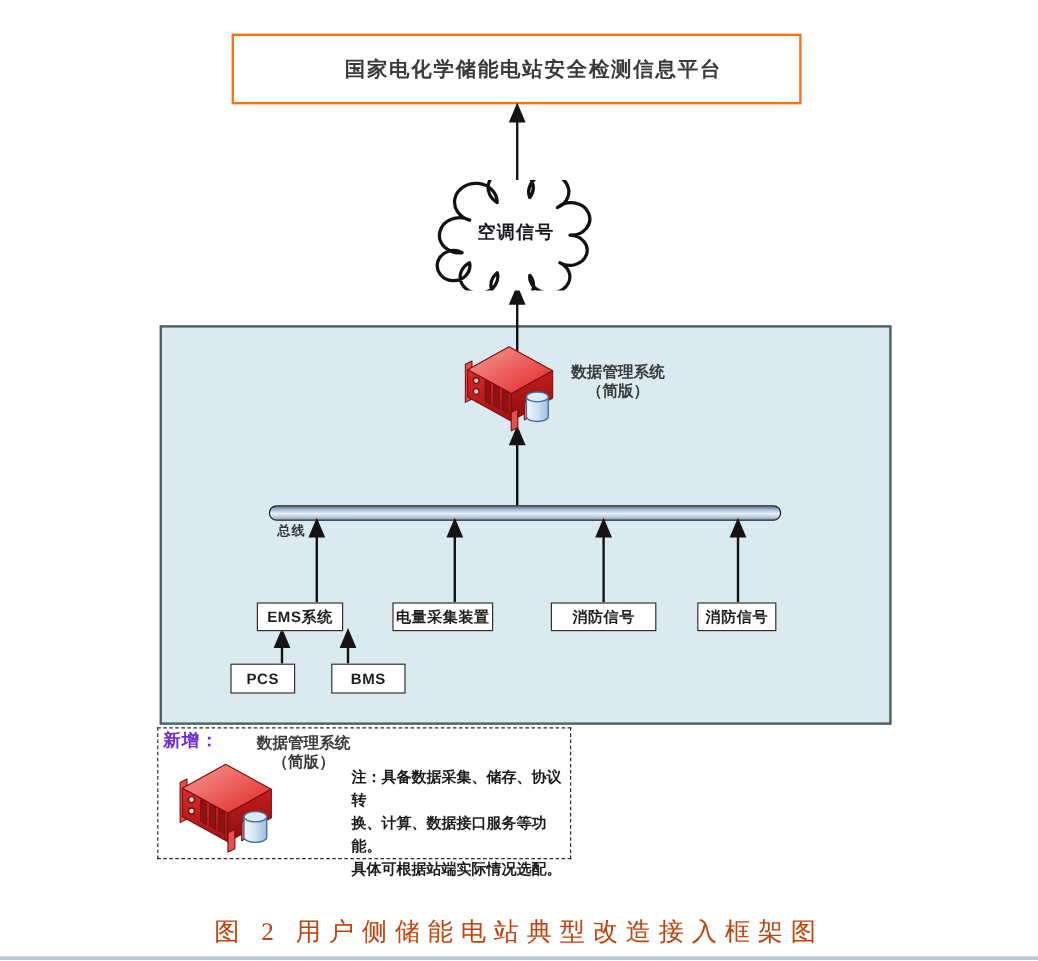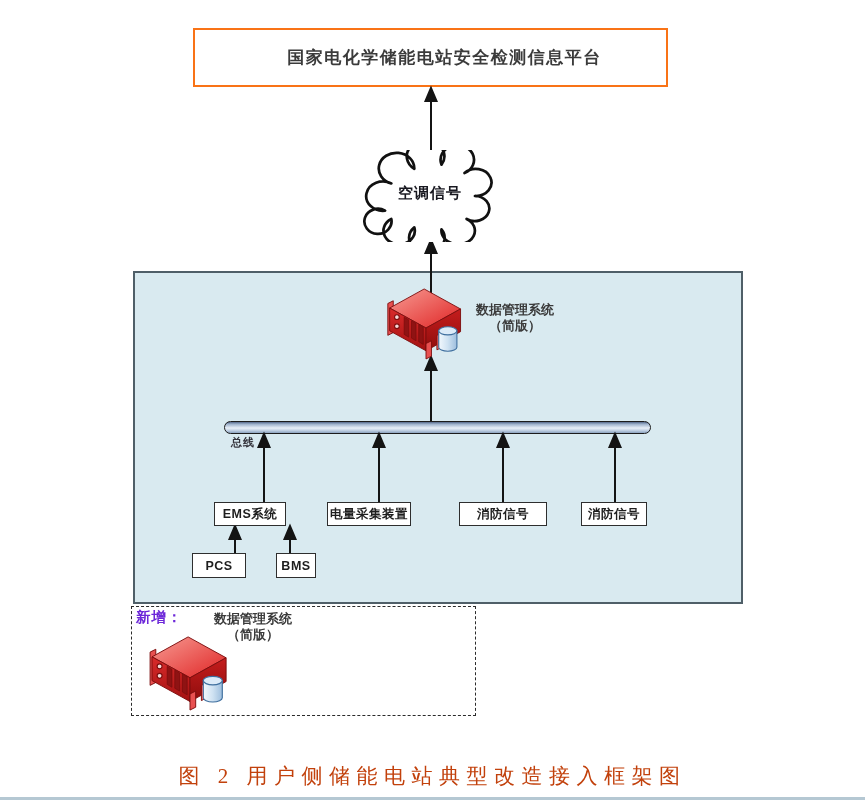--- a/index.html
+++ b/index.html
@@ -52,21 +52,21 @@
   .dev-box{
     box-sizing:border-box;background:#ffffff;border:1.5px solid #2e2e2e;z-index:5;
     display:flex;align-items:center;justify-content:center;
     font-size:12.5px;font-weight:bold;color:#1e1e1e;white-space:nowrap;letter-spacing:0.5px;
   }
   .dev-ems {left:214px;top:502px;width:72px;height:24px;}
   .dev-meter{left:327px;top:502px;width:84px;height:24px;}
   .dev-ac  {left:459px;top:502px;width:88px;height:24px;}
   .dev-fire{left:581px;top:502px;width:66px;height:24px;}
   .dev-pcs {left:192px;top:553px;width:54px;height:25px;}
-  .dev-bms {left:276px;top:553px;width:40px;height:25px;}
+  .dev-bms {left:276px;top:553px;width:62px;height:25px;}
   
   .legend-box{
     left:131px;top:606px;width:345px;height:110px;box-sizing:border-box;
     background:#ffffff;border:1.6px dashed #2b2b2b;z-index:2;
   }
   .legend-title{
     left:136px;top:608px;z-index:5;font-size:14.5px;font-weight:bold;color:#6d28d9;letter-spacing:1px;
   }
   .legend-note{
     left:293px;top:639px;width:186px;z-index:5;
@@ -199,17 +199,22 @@
       <polygon points="28,37 33,40 33,59 28,56" fill="#8f1313" stroke-width="0.8"></polygon>
       <polygon points="36,41 41,44 41,63 36,60" fill="#8f1313" stroke-width="0.8"></polygon>
       <circle cx="12" cy="33" r="2.6" fill="#f5d9d9" stroke-width="1.2"></circle>
       <circle cx="12" cy="43" r="2.6" fill="#f5d9d9" stroke-width="1.2"></circle>
     </g>
     <g stroke="#3f6f9e" stroke-width="1.2">
       <path d="M58,48 L58,66 A10,4.5 0 0 0 78,66 L78,48 Z" fill="url(#gCyl)"></path>
       <ellipse cx="68" cy="48" rx="10" ry="4.5" fill="#dcebf8"></ellipse>
     </g>
   </svg>
+  <div class="abs legend-note">
+    <div>注：具备数据采集、储存、协议转</div>
+    <div>换、计算、数据接口服务等功能。</div>
+    <div>具体可根据站端实际情况选配。</div>
+  </div>
 
   <div class="abs caption">图 2 用户侧储能电站典型改造接入框架图</div>
   <div class="abs bottom-rule"></div>
 
 </div>
 
 </body></html>

